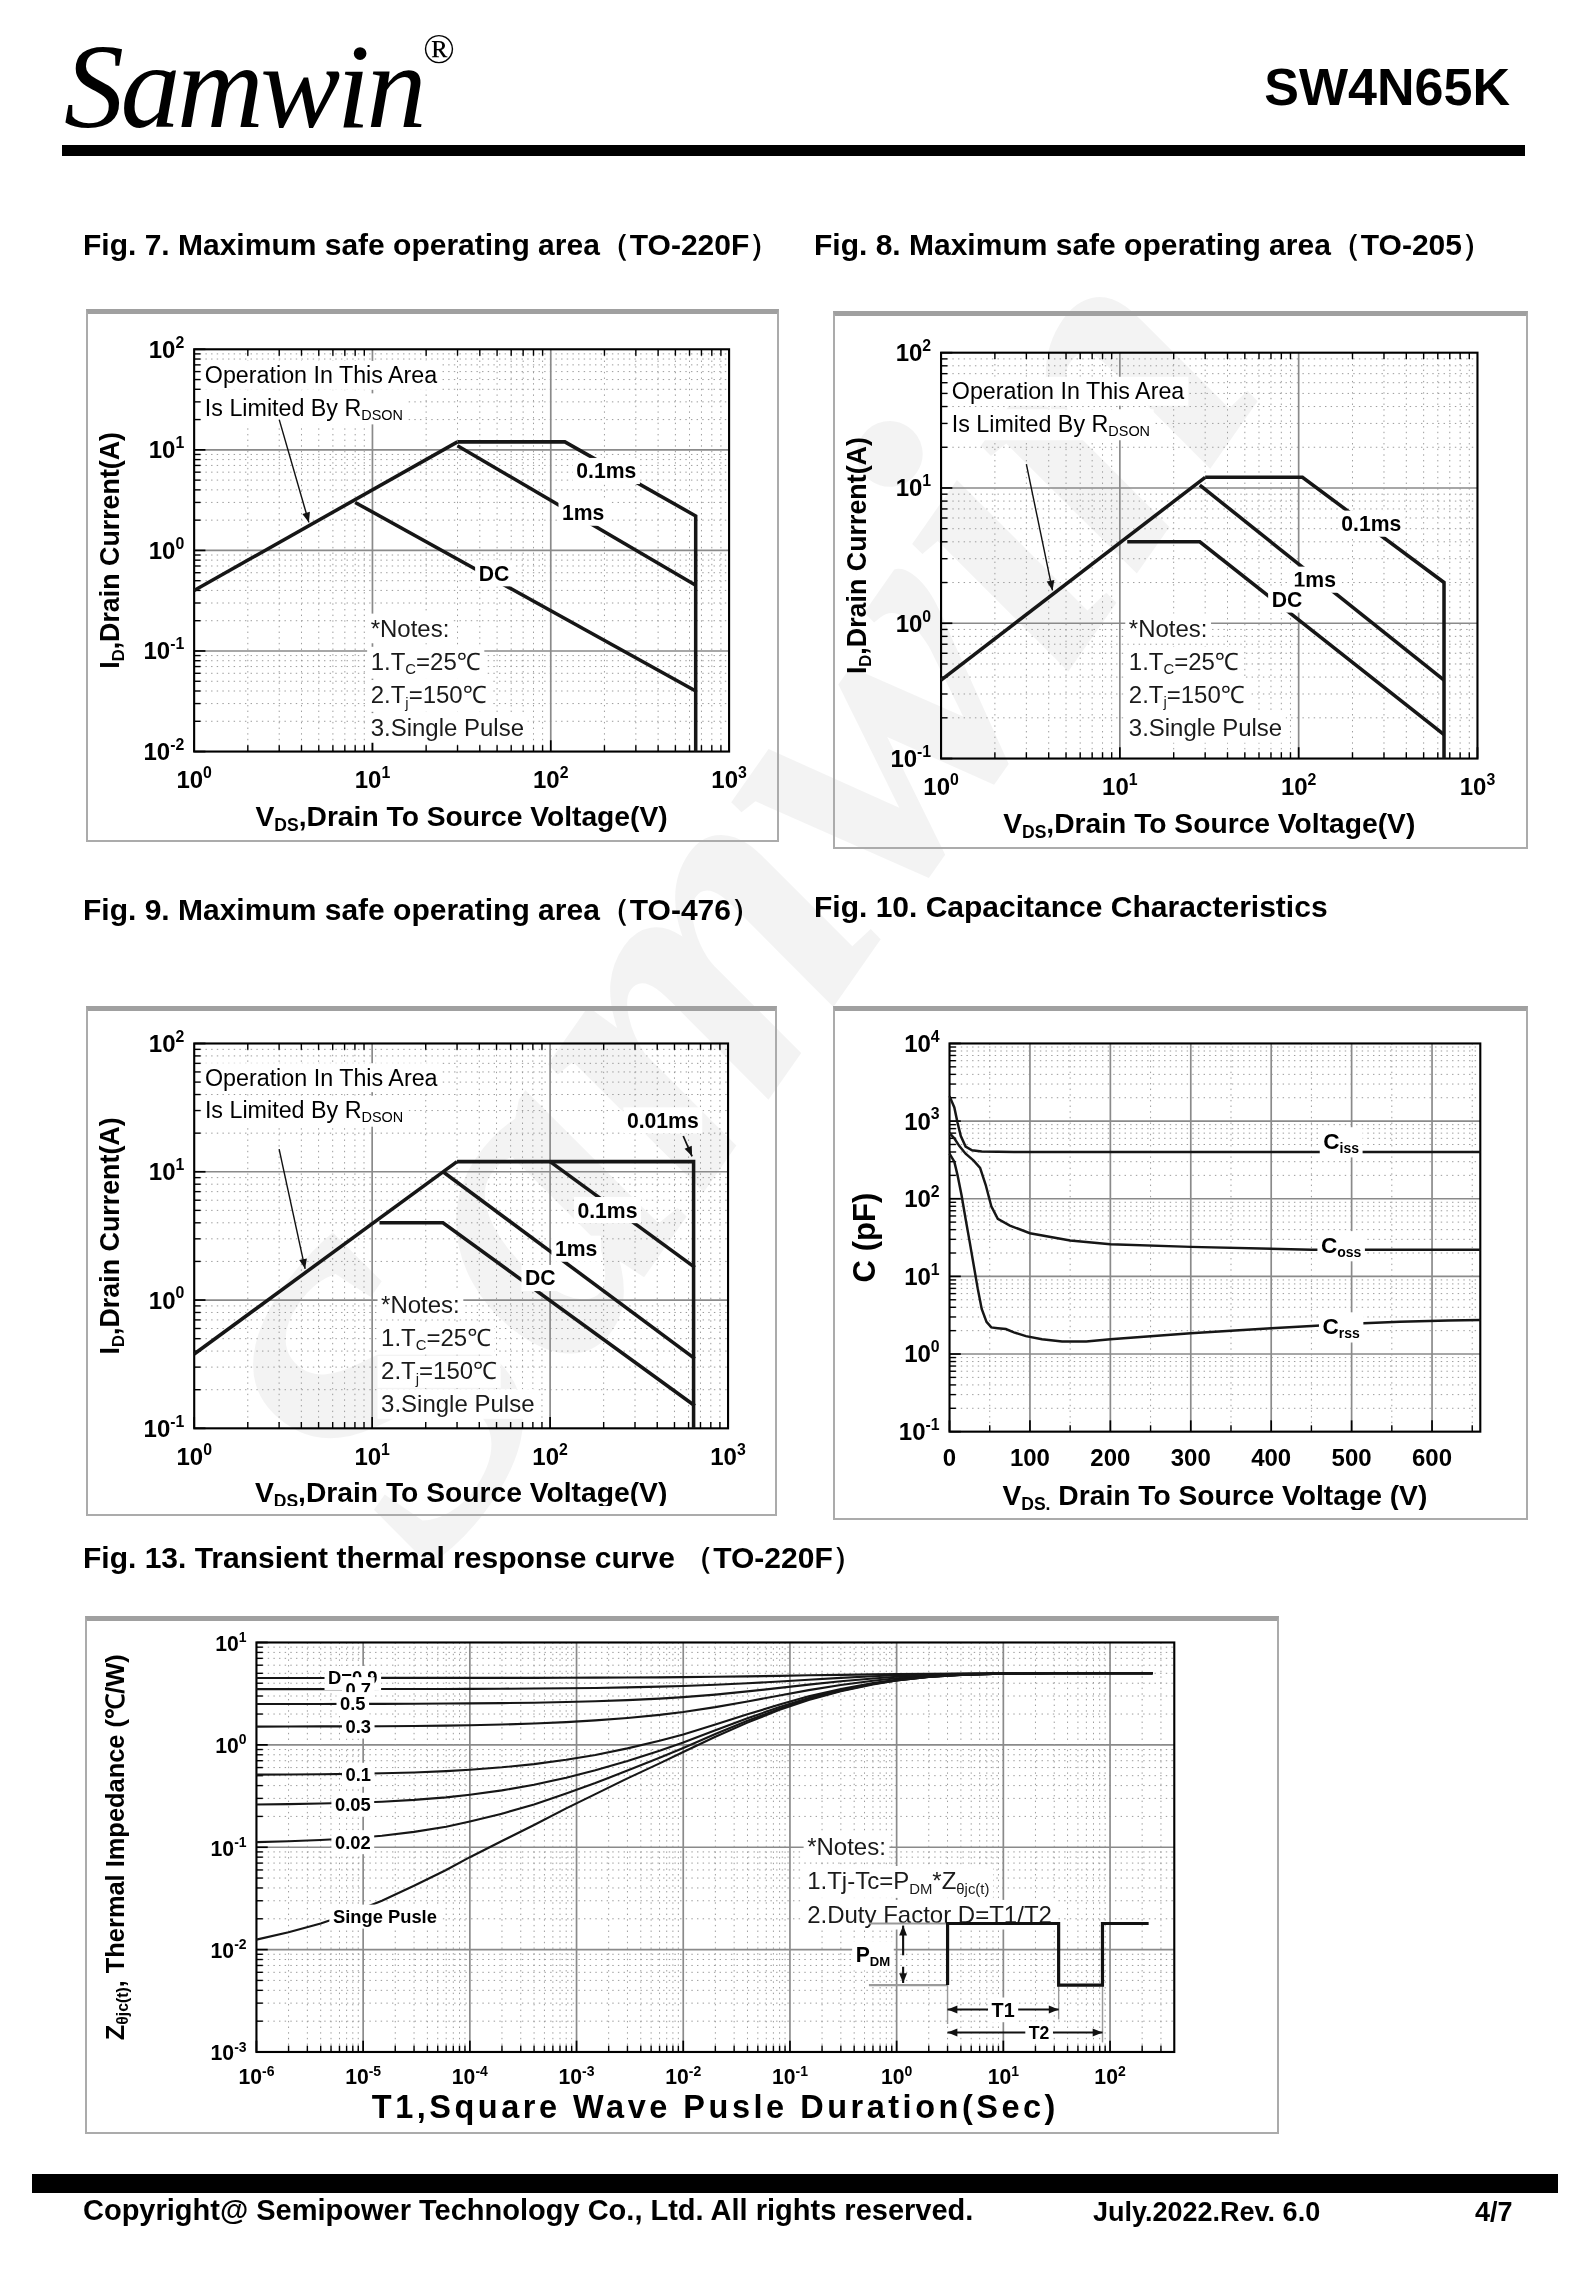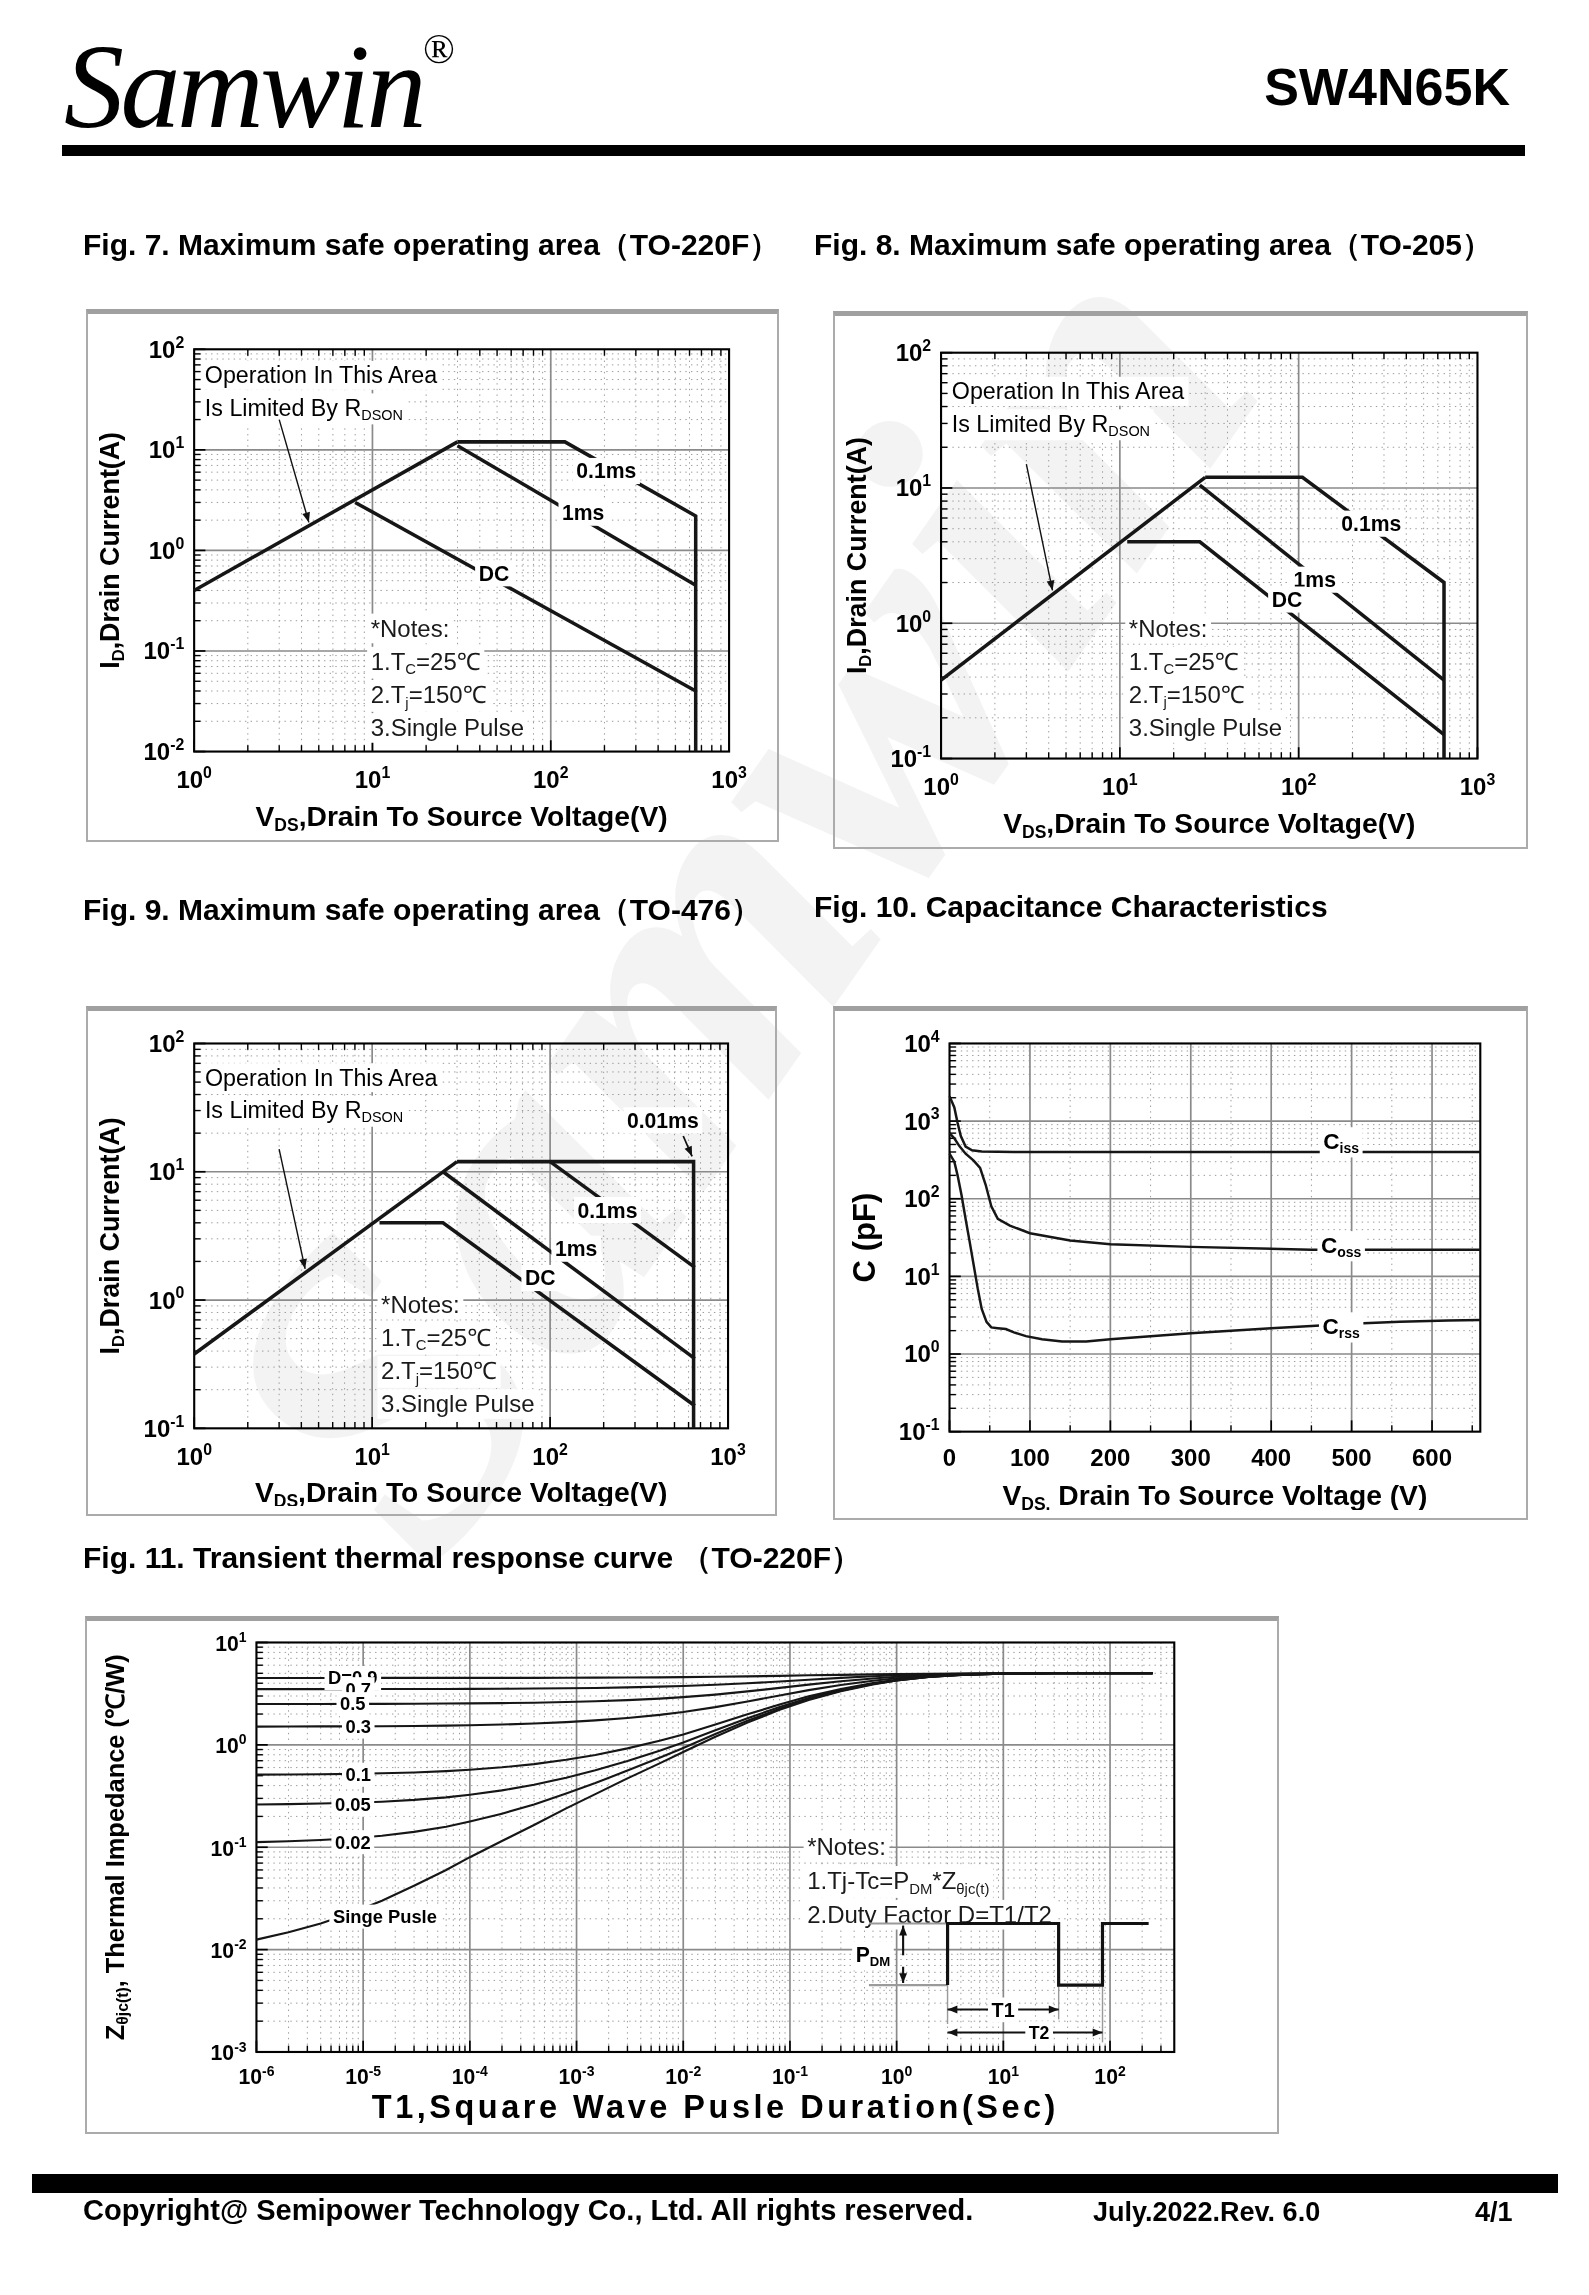--- a/index.html
+++ b/index.html
@@ -39,21 +39,21 @@
 <div class="watermark">Samwin</div>
 
 <div class="logo"><span>Samwin</span><span class="reg">®</span></div>
 <div class="part">SW4N65K</div>
 <div class="rule"></div>
 
 <div class="caption" id="cap7">Fig. 7. Maximum safe operating area（TO-220F）</div>
 <div class="caption" id="cap8">Fig. 8. Maximum safe operating area（TO-205）</div>
 <div class="caption" id="cap9">Fig. 9. Maximum safe operating area（TO-476）</div>
 <div class="caption" id="cap10">Fig. 10. Capacitance Characteristics</div>
-<div class="caption" id="cap11">Fig. 11. Transient thermal response curve （TO-220F）</div>
+<div class="caption" id="cap11">Fig. 13. Transient thermal response curve （TO-220F）</div>
 
 <div class="figbox" id="box7">
     <svg id="svg7" width="683" height="518" viewBox="0 0 967 734">
       <line x1="150" y1="577.1032256178827" x2="908" y2="577.1032256178827" stroke="#9a9a9a" stroke-width="1.4" stroke-dasharray="2 6"></line>
       <line x1="150" y1="577.1032256178827" x2="159" y2="577.1032256178827" stroke="#000" stroke-width="2"></line>
       <line x1="150" y1="552.0102212024481" x2="908" y2="552.0102212024481" stroke="#9a9a9a" stroke-width="1.4" stroke-dasharray="2 6"></line>
       <line x1="150" y1="552.0102212024481" x2="159" y2="552.0102212024481" stroke="#000" stroke-width="2"></line>
       <line x1="150" y1="534.2064512357654" x2="908" y2="534.2064512357654" stroke="#9a9a9a" stroke-width="1.4" stroke-dasharray="2 6"></line>
       <line x1="150" y1="534.2064512357654" x2="159" y2="534.2064512357654" stroke="#000" stroke-width="2"></line>
       <line x1="150" y1="520.3967743821173" x2="908" y2="520.3967743821173" stroke="#9a9a9a" stroke-width="1.4" stroke-dasharray="2 6"></line>
@@ -1134,14 +1134,14 @@
       <g>
         <rect x="1329.0118408203125" y="566.4019165039062" width="39.1875" height="32" fill="#fff"></rect>
         <text x="1348.6056510559679" y="591.4019037653078" font-size="25" font-weight="700" text-anchor="middle" fill="#000"><tspan>T2</tspan></text>
       </g>
     </svg>
   </div>
 
 <div class="footerbar"></div>
 <div class="f-copy">Copyright@ Semipower Technology Co., Ltd. All rights reserved.</div>
 <div class="f-rev">July.2022.Rev. 6.0</div>
-<div class="f-page">4/1</div>
+<div class="f-page">4/7</div>
 
 
 </body></html>

